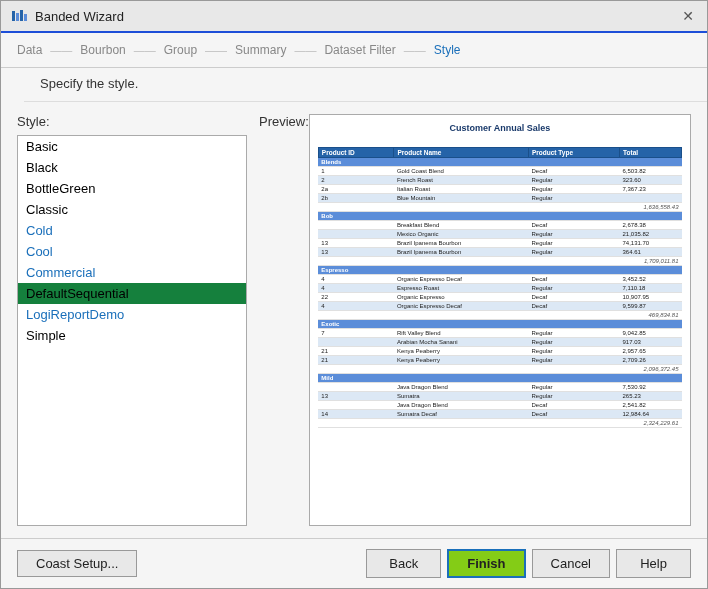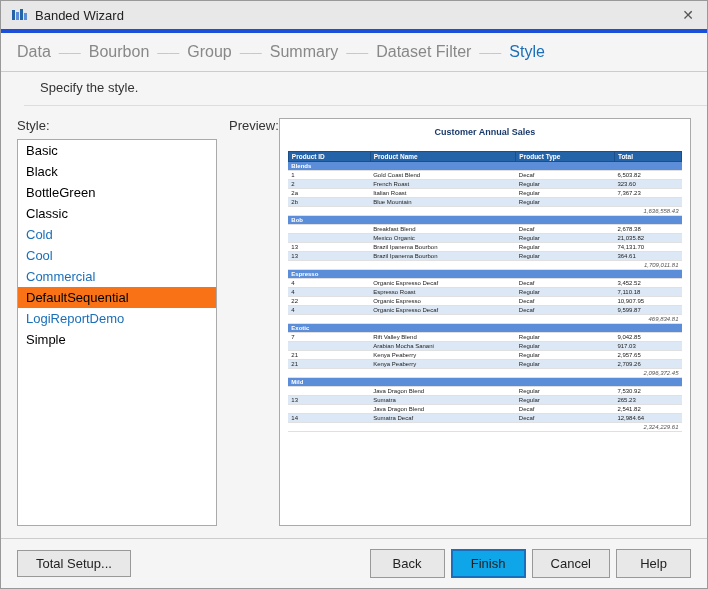--- a/index.html
+++ b/index.html
@@ -14,21 +14,21 @@
     .window {
       width: 708px;
       height: 589px;
       background: #f5f5f5;
       border: 1px solid #999;
       display: flex;
       flex-direction: column;
     }
     .title-bar {
       background: #e8e8e8;
-      border-bottom: 4px solid #1d4ed8;
+      border-bottom: 2px solid #1d4ed8;
       padding: 6px 10px;
       display: flex;
       align-items: center;
       justify-content: space-between;
       height: 32px;
     }
     .title-bar-left {
       display: flex;
       align-items: center;
       gap: 8px;
@@ -56,21 +56,21 @@
     .wizard-steps {
       background: #f5f5f5;
       border-bottom: 1px solid #ccc;
       padding: 10px 16px;
       display: flex;
       align-items: center;
       gap: 0;
     }
     .step {
       color: #888;
-      font-size: 16px;
+      font-size: 12px;
       display: flex;
       align-items: center;
     }
     .step.active { color: #1a6fba; font-weight: 500; }
     .step-sep {
       color: #bbb;
       margin: 0 8px;
       font-size: 11px;
     }
 
@@ -85,21 +85,21 @@
 
     .main-area {
       display: flex;
       flex: 1;
       padding: 12px 16px;
       gap: 12px;
       overflow: hidden;
     }
 
     .style-panel {
-      width: 200px;
+      width: 230px;
       flex-shrink: 0;
       display: flex;
       flex-direction: column;
     }
     .style-panel-title {
       font-size: 13px;
       color: #333;
       margin-bottom: 6px;
     }
     .style-list {
@@ -108,21 +108,21 @@
       flex: 1;
       overflow-y: auto;
     }
     .style-item {
       padding: 3px 8px;
       cursor: pointer;
       font-size: 13px;
       color: #1a6fba;
     }
     .style-item.selected {
-      background: #f97316;
+      background: #15803d;
       color: #000;
     }
     .style-item.plain { color: #000; }
 
     .preview-panel {
       flex: 1;
       display: flex;
       flex-direction: row;
     }
     .preview-title {
@@ -213,23 +213,23 @@
       padding: 5px 18px;
       font-size: 13px;
       cursor: pointer;
       border: 1px solid #999;
       background: #e8e8e8;
       color: #222;
       min-width: 75px;
       text-align: center;
     }
     .btn-primary {
-      background: #0ea5e9;
+      background: #84cc16;
       border: 2px solid #1a6fba;
-      font-weight: 400;
+      font-weight: 700;
     }
     .btn-disabled {
       color: #aaa;
       cursor: default;
     }
   </style>
 </head>
 <body>
 
 <div class="window">
@@ -453,21 +453,21 @@
             </table>
           </div>
         </div>
       </div>
     </div>
 
   </div>
 
   <div class="footer-bar">
     <div class="footer-left">
-      <button class="btn">Total Setup...</button>
+      <button class="btn">Coast Setup...</button>
     </div>
     <div class="footer-right">
       <button class="btn">Back</button>
       <button class="btn btn-primary">Finish</button>
       <button class="btn">Cancel</button>
       <button class="btn">Help</button>
     </div>
   </div>
 
 </div>

